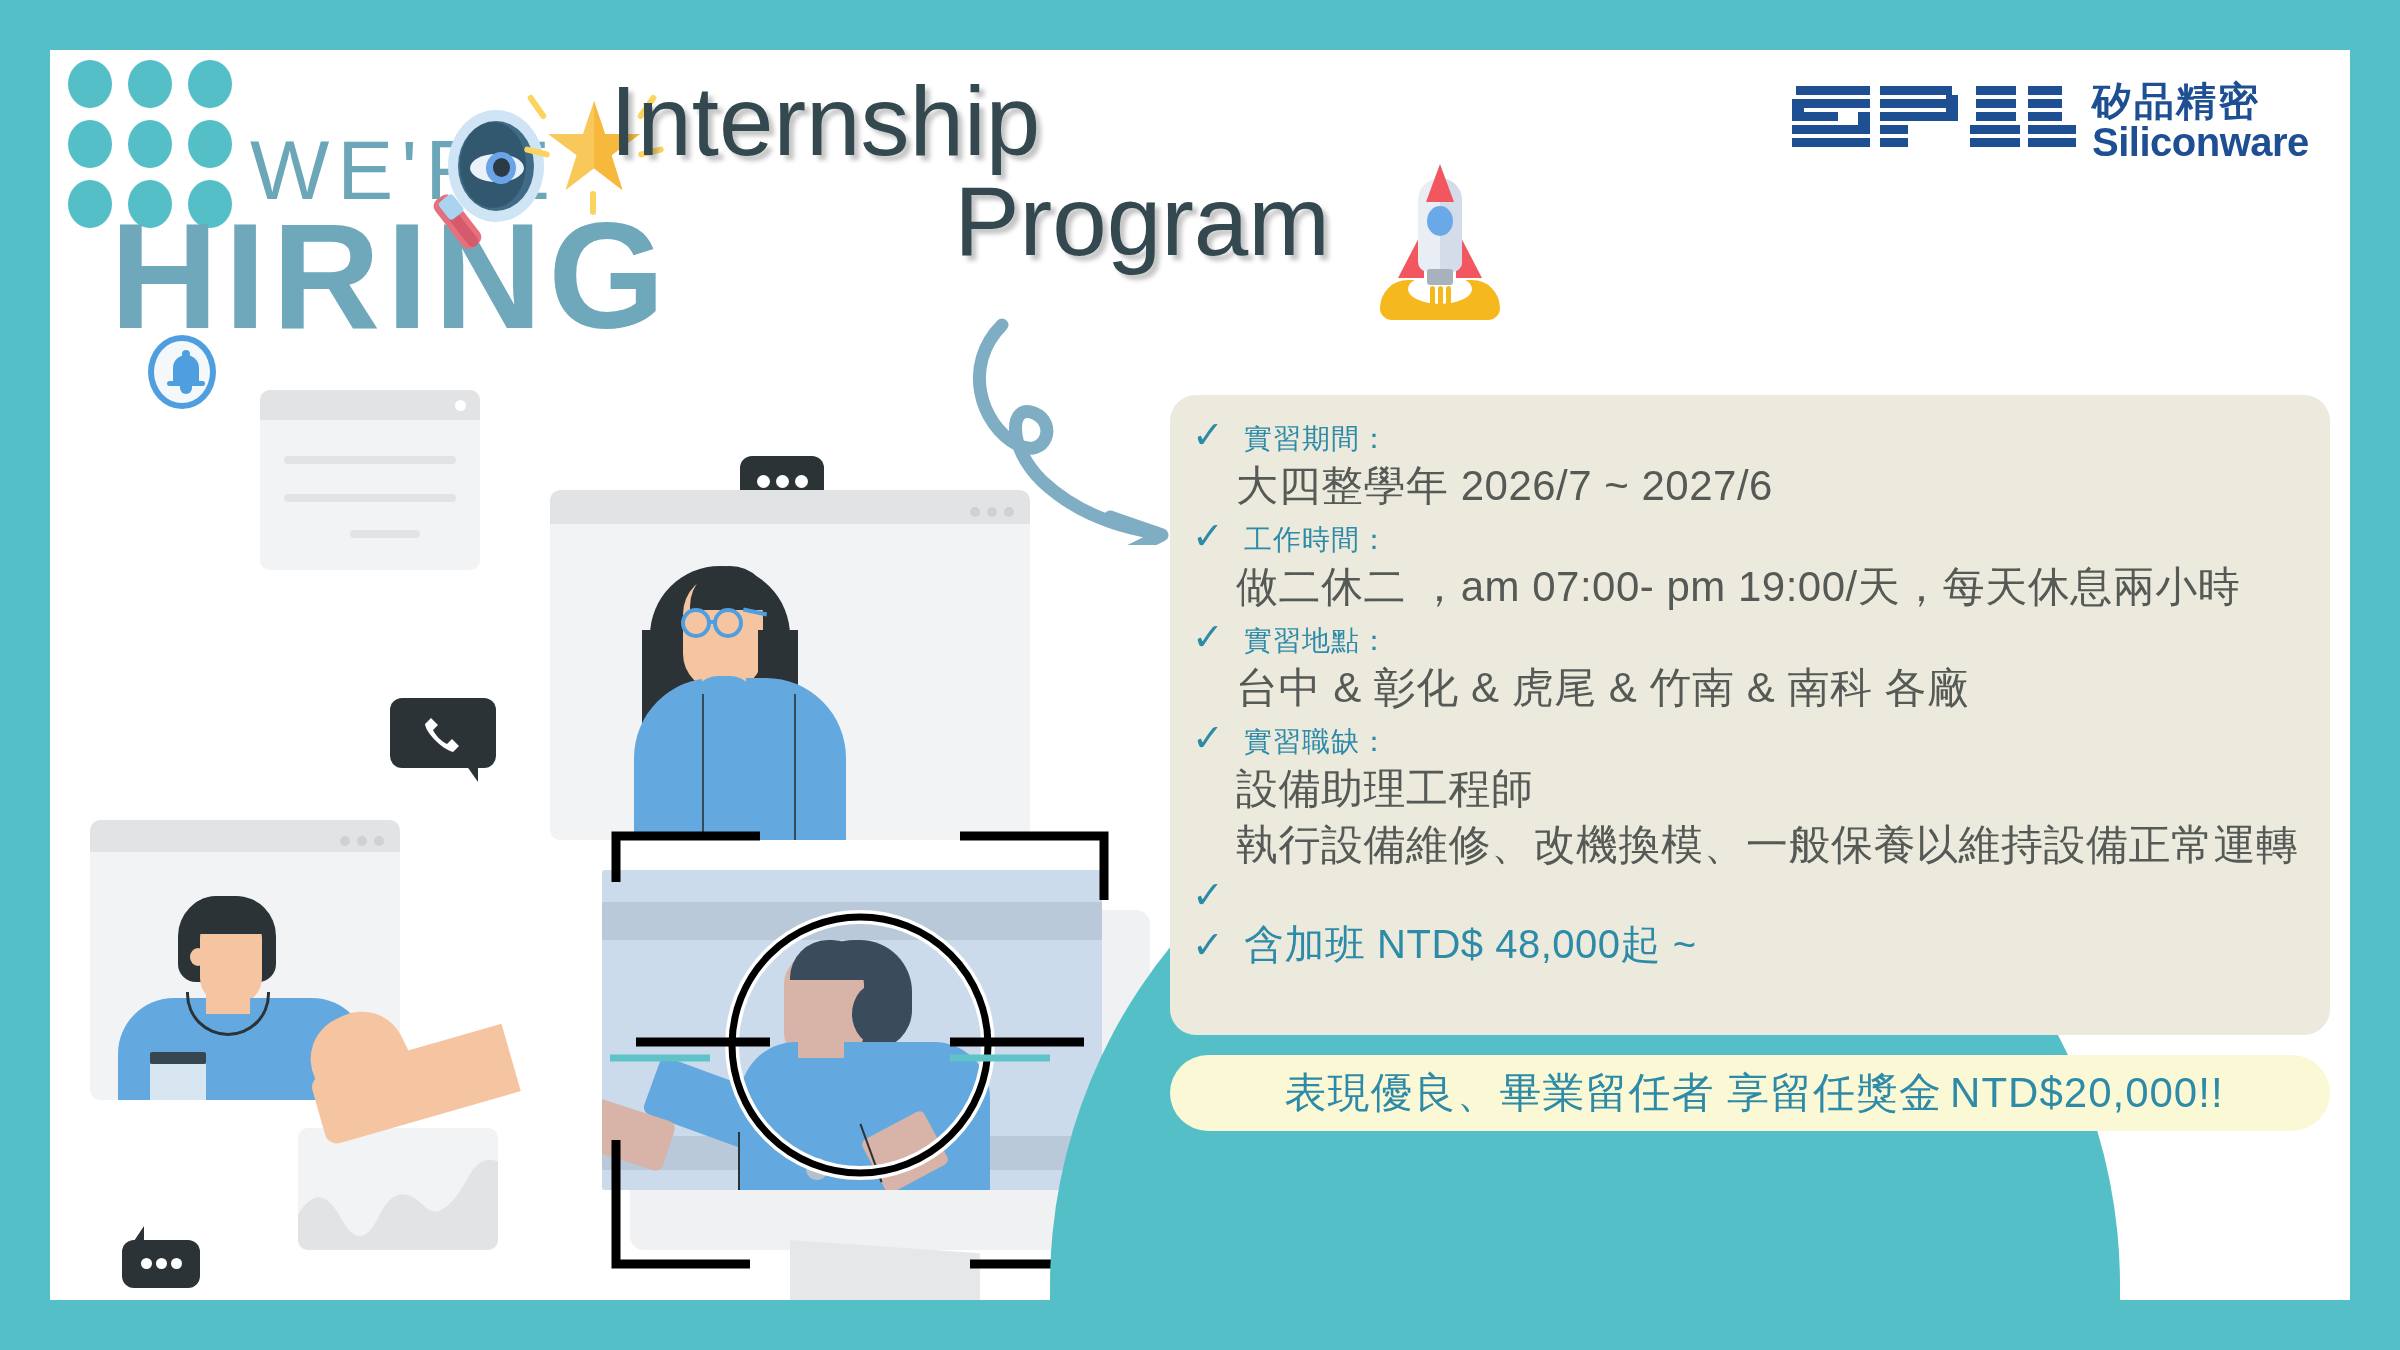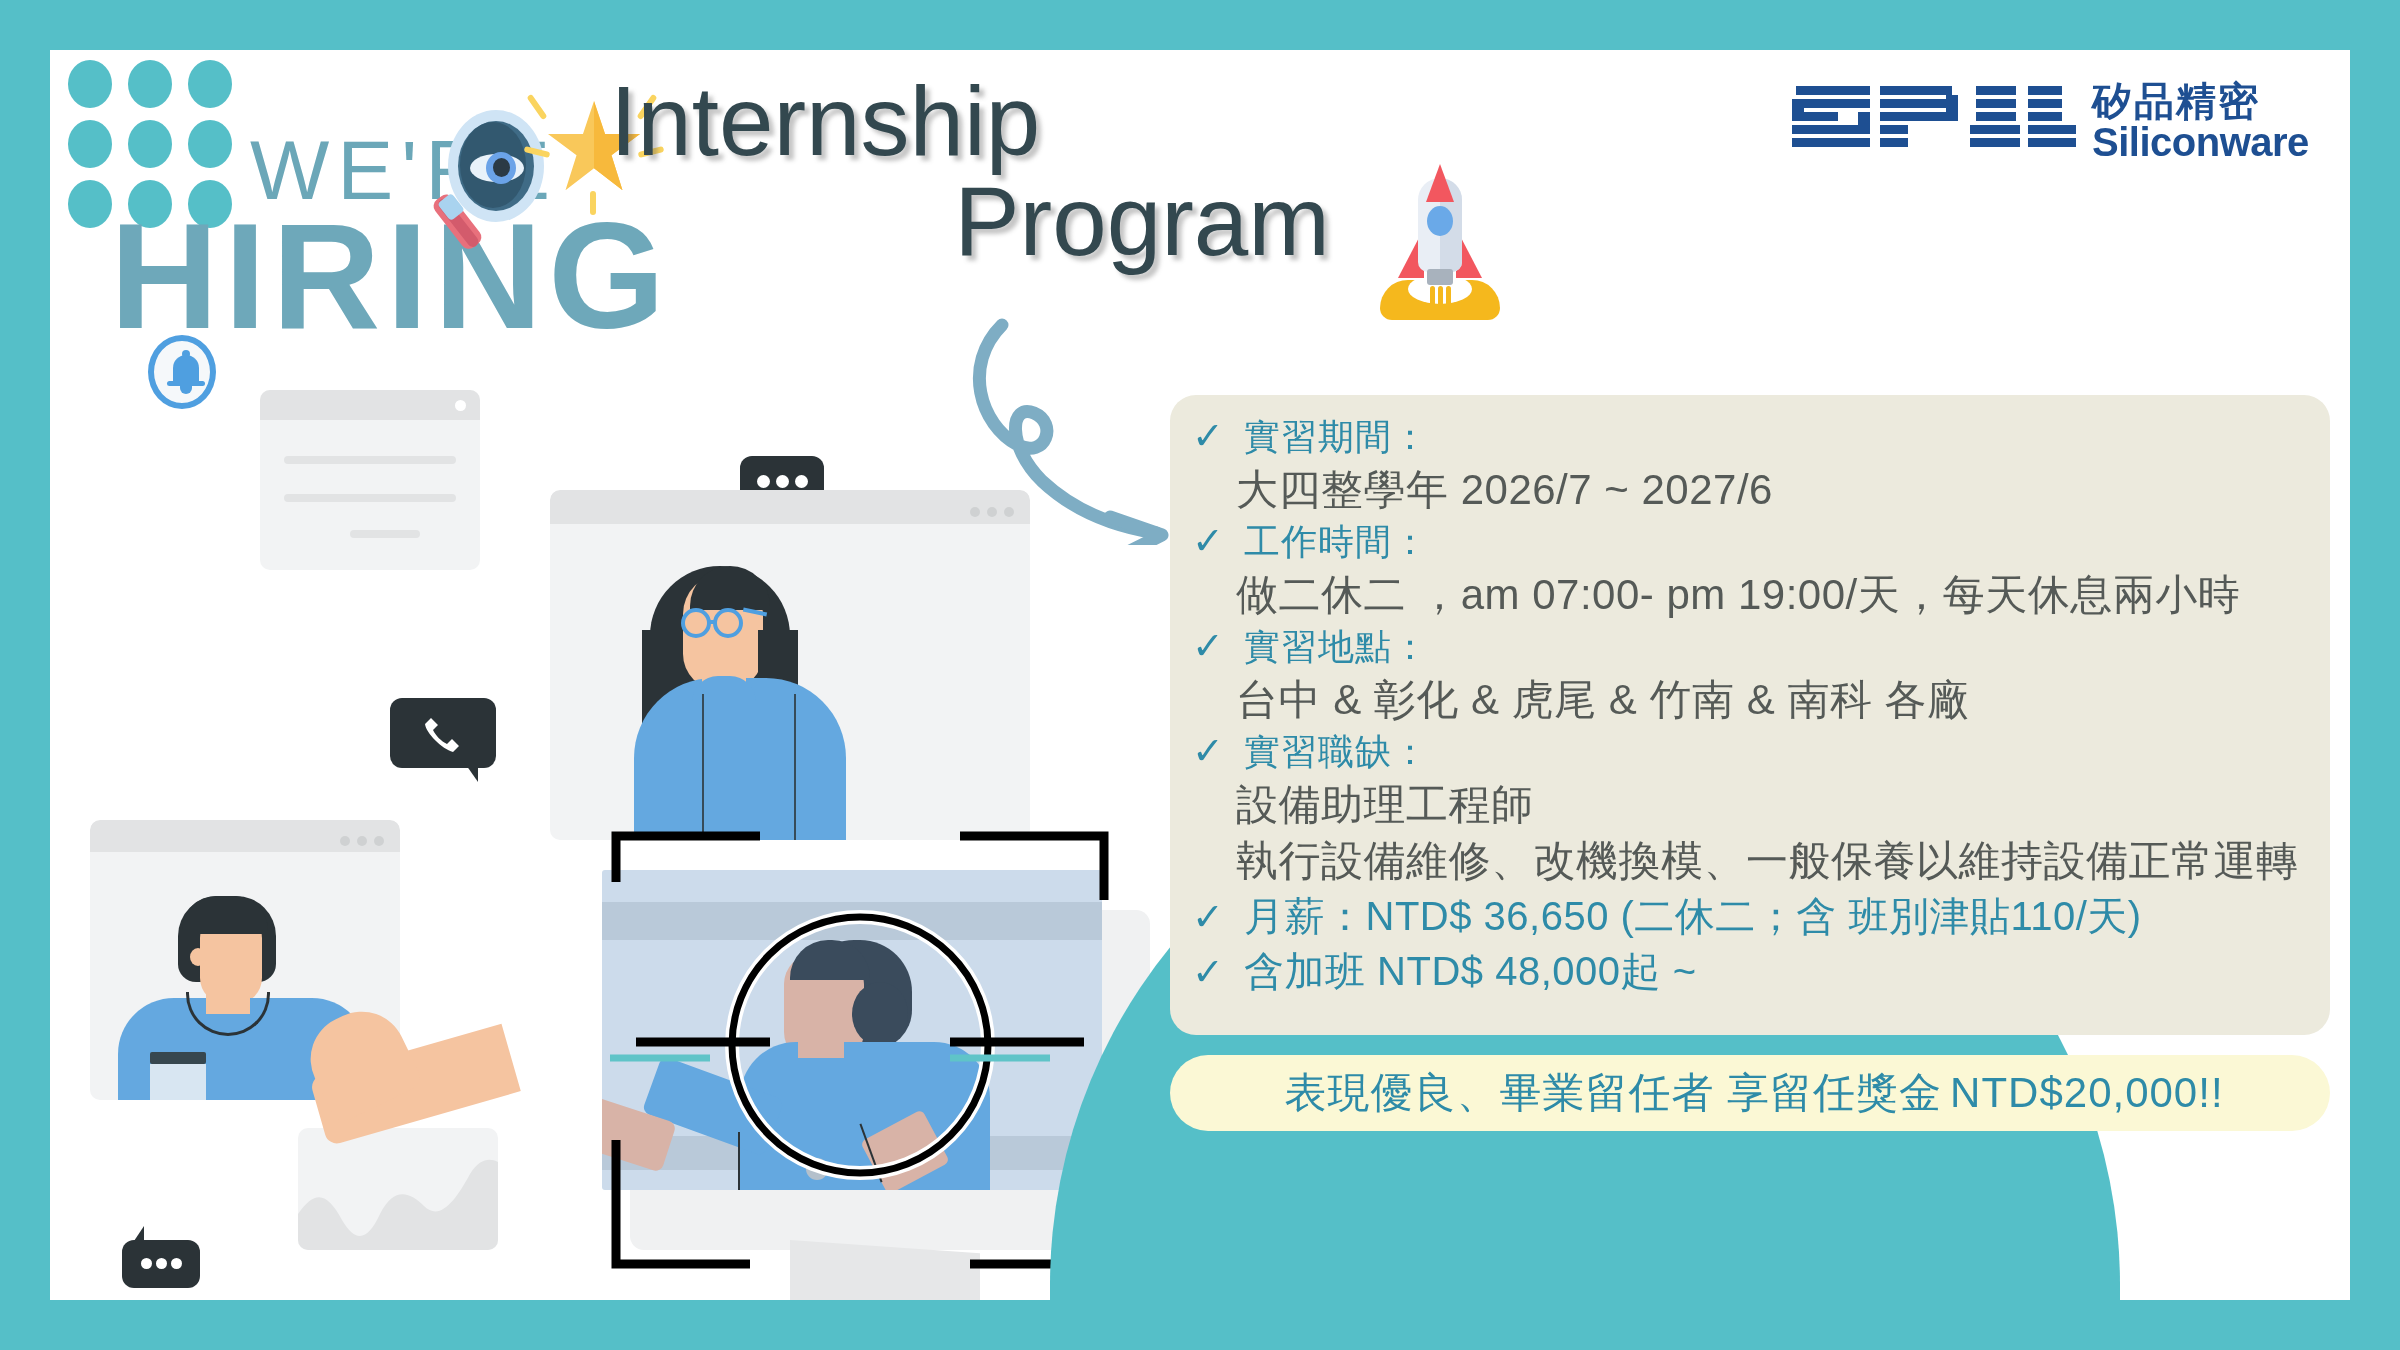--- a/index.html
+++ b/index.html
@@ -210,21 +210,21 @@
 
   
   .info-box {
     position: absolute; left: 1120px; top: 345px;
     width: 1160px; height: 640px;
     background: #eceadd; border-radius: 26px;
     padding: 18px 20px 10px 22px;
   }
   .ln { display: flex; align-items: baseline; white-space: nowrap; }
   .ck { color: #2e8ba8; font-size: 38px; width: 52px; flex: 0 0 52px; }
-  .hd { color: #2e8ba8; font-size: 36px; font-weight: 400; letter-spacing: 1px; }
+  .hd { color: #2e8ba8; font-size: 28px; font-weight: 400; letter-spacing: 1px; }
   .bd { color: #555a57; font-size: 42px; letter-spacing: 0.5px; padding-left: 4px; margin-left: 40px; }
   .sal { color: #2e8ba8; font-size: 40px; letter-spacing: 0.5px; }
 
   
   .hl-box {
     position: absolute; left: 1120px; top: 1005px;
     width: 1160px; height: 76px;
     background: #fbf8d5; border-radius: 38px;
     display: flex; align-items: center; justify-content: center;
   }
@@ -513,21 +513,20 @@
       </div>
       <div class="ln">
         <span class="bd">設備助理工程師</span>
       </div>
       <div class="ln">
         <span class="bd">執行設備維修、改機換模、一般保養以維持設備正常運轉</span>
       </div>
 
       <div class="ln">
         <span class="ck">✓</span>
-        <span class="sal">月薪：NTD$ 36,650 (二休二；含 班別津貼110/天)</span>
       </div>
       <div class="ln">
         <span class="ck">✓</span>
         <span class="sal">含加班 NTD$ 48,000起 ~</span>
       </div>
     </div>
 
     <div class="hl-box">
       <span class="hl-txt">表現優良、畢業留任者 享留任獎金</span>
         <span class="hl-txt hl-u">NTD$20,000!!</span>

